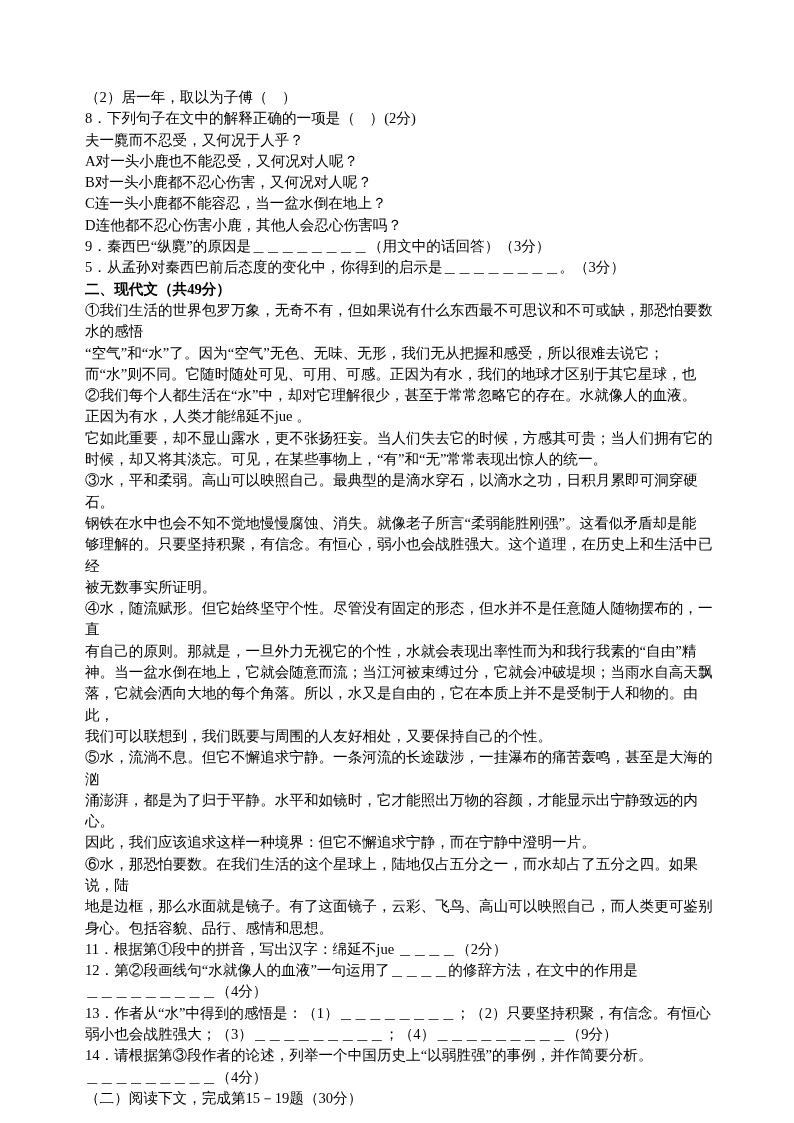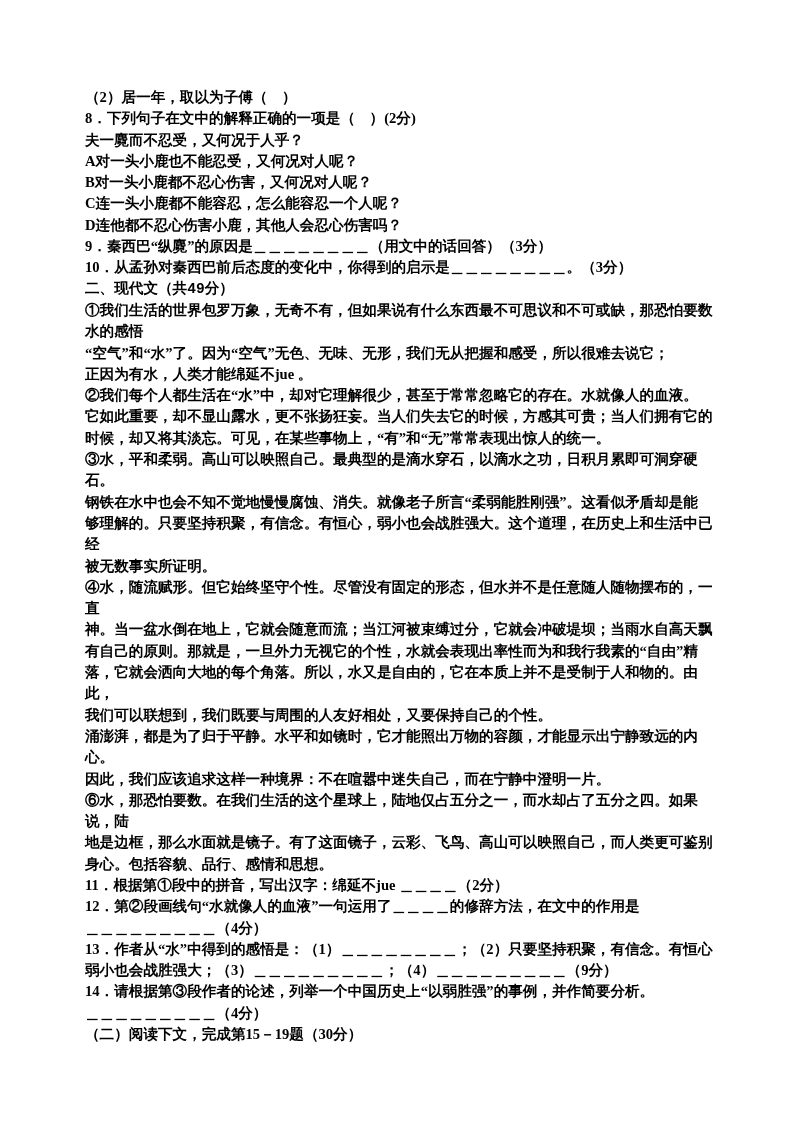--- a/index.html
+++ b/index.html
@@ -13,59 +13,60 @@
       overflow: hidden;
     }
     .doc {
       padding: 87px 76px 0 85px;
       font-size: 14.6px;
       line-height: 21.3px;
     }
     .line {
       white-space: pre-wrap;
       min-height: 21.3px;
-      font-weight: bold;
     }
     .line.bold-heading {
       font-weight: 700;
-      font-family: Liberation Mono, monospace;
+      font-family: Liberation Serif, serif;
     }
   </style>
 </head>
 <body>
 
 <div class="doc">
   <div class="line">（2）居一年，取以为子傅（　）</div>
   <div class="line">8．下列句子在文中的解释正确的一项是（　）(2分)</div>
   <div class="line">夫一麑而不忍受，又何况于人乎？</div>
   <div class="line">A对一头小鹿也不能忍受，又何况对人呢？</div>
   <div class="line">B对一头小鹿都不忍心伤害，又何况对人呢？</div>
-  <div class="line">C连一头小鹿都不能容忍，怎么能容忍一个人呢？</div>
+  <div class="line">C连一头小鹿都不能容忍，当一盆水倒在地上？</div>
   <div class="line">D连他都不忍心伤害小鹿，其他人会忍心伤害吗？</div>
   <div class="line">9．秦西巴“纵麑”的原因是＿＿＿＿＿＿＿＿（用文中的话回答）（3分）</div>
-  <div class="line">10．从孟孙对秦西巴前后态度的变化中，你得到的启示是＿＿＿＿＿＿＿＿。（3分）</div>
+  <div class="line">5．从孟孙对秦西巴前后态度的变化中，你得到的启示是＿＿＿＿＿＿＿＿。（3分）</div>
   <div class="line bold-heading">二、现代文（共49分）</div>
   <div class="line">①我们生活的世界包罗万象，无奇不有，但如果说有什么东西最不可思议和不可或缺，那恐怕要数</div>
   <div class="line">水的感悟</div>
   <div class="line">“空气”和“水”了。因为“空气”无色、无味、无形，我们无从把握和感受，所以很难去说它；</div>
+  <div class="line">而“水”则不同。它随时随处可见、可用、可感。正因为有水，我们的地球才区别于其它星球，也</div>
+  <div class="line">②我们每个人都生活在“水”中，却对它理解很少，甚至于常常忽略它的存在。水就像人的血液。</div>
   <div class="line">正因为有水，人类才能绵延不jue 。</div>
-  <div class="line">②我们每个人都生活在“水”中，却对它理解很少，甚至于常常忽略它的存在。水就像人的血液。</div>
   <div class="line">它如此重要，却不显山露水，更不张扬狂妄。当人们失去它的时候，方感其可贵；当人们拥有它的</div>
   <div class="line">时候，却又将其淡忘。可见，在某些事物上，“有”和“无”常常表现出惊人的统一。</div>
   <div class="line">③水，平和柔弱。高山可以映照自己。最典型的是滴水穿石，以滴水之功，日积月累即可洞穿硬石。</div>
   <div class="line">钢铁在水中也会不知不觉地慢慢腐蚀、消失。就像老子所言“柔弱能胜刚强”。这看似矛盾却是能</div>
   <div class="line">够理解的。只要坚持积聚，有信念。有恒心，弱小也会战胜强大。这个道理，在历史上和生活中已经</div>
   <div class="line">被无数事实所证明。</div>
   <div class="line">④水，随流赋形。但它始终坚守个性。尽管没有固定的形态，但水并不是任意随人随物摆布的，一直</div>
+  <div class="line">有自己的原则。那就是，一旦外力无视它的个性，水就会表现出率性而为和我行我素的“自由”精</div>
   <div class="line">神。当一盆水倒在地上，它就会随意而流；当江河被束缚过分，它就会冲破堤坝；当雨水自高天飘</div>
-  <div class="line">有自己的原则。那就是，一旦外力无视它的个性，水就会表现出率性而为和我行我素的“自由”精</div>
   <div class="line">落，它就会洒向大地的每个角落。所以，水又是自由的，它在本质上并不是受制于人和物的。由此，</div>
   <div class="line">我们可以联想到，我们既要与周围的人友好相处，又要保持自己的个性。</div>
+  <div class="line">⑤水，流淌不息。但它不懈追求宁静。一条河流的长途跋涉，一挂瀑布的痛苦轰鸣，甚至是大海的汹</div>
   <div class="line">涌澎湃，都是为了归于平静。水平和如镜时，它才能照出万物的容颜，才能显示出宁静致远的内心。</div>
-  <div class="line">因此，我们应该追求这样一种境界：不在喧嚣中迷失自己，而在宁静中澄明一片。</div>
+  <div class="line">因此，我们应该追求这样一种境界：但它不懈追求宁静，而在宁静中澄明一片。</div>
   <div class="line">⑥水，那恐怕要数。在我们生活的这个星球上，陆地仅占五分之一，而水却占了五分之四。如果说，陆</div>
   <div class="line">地是边框，那么水面就是镜子。有了这面镜子，云彩、飞鸟、高山可以映照自己，而人类更可鉴别</div>
   <div class="line">身心。包括容貌、品行、感情和思想。</div>
   <div class="line">11．根据第①段中的拼音，写出汉字：绵延不jue ＿＿＿＿（2分）</div>
   <div class="line">12．第②段画线句“水就像人的血液”一句运用了＿＿＿＿的修辞方法，在文中的作用是</div>
   <div class="line">＿＿＿＿＿＿＿＿＿（4分）</div>
   <div class="line">13．作者从“水”中得到的感悟是：（1）＿＿＿＿＿＿＿＿；（2）只要坚持积聚，有信念。有恒心</div>
   <div class="line">弱小也会战胜强大；（3）＿＿＿＿＿＿＿＿＿；（4）＿＿＿＿＿＿＿＿＿（9分）</div>
   <div class="line">14．请根据第③段作者的论述，列举一个中国历史上“以弱胜强”的事例，并作简要分析。</div>
   <div class="line">＿＿＿＿＿＿＿＿＿（4分）</div>

